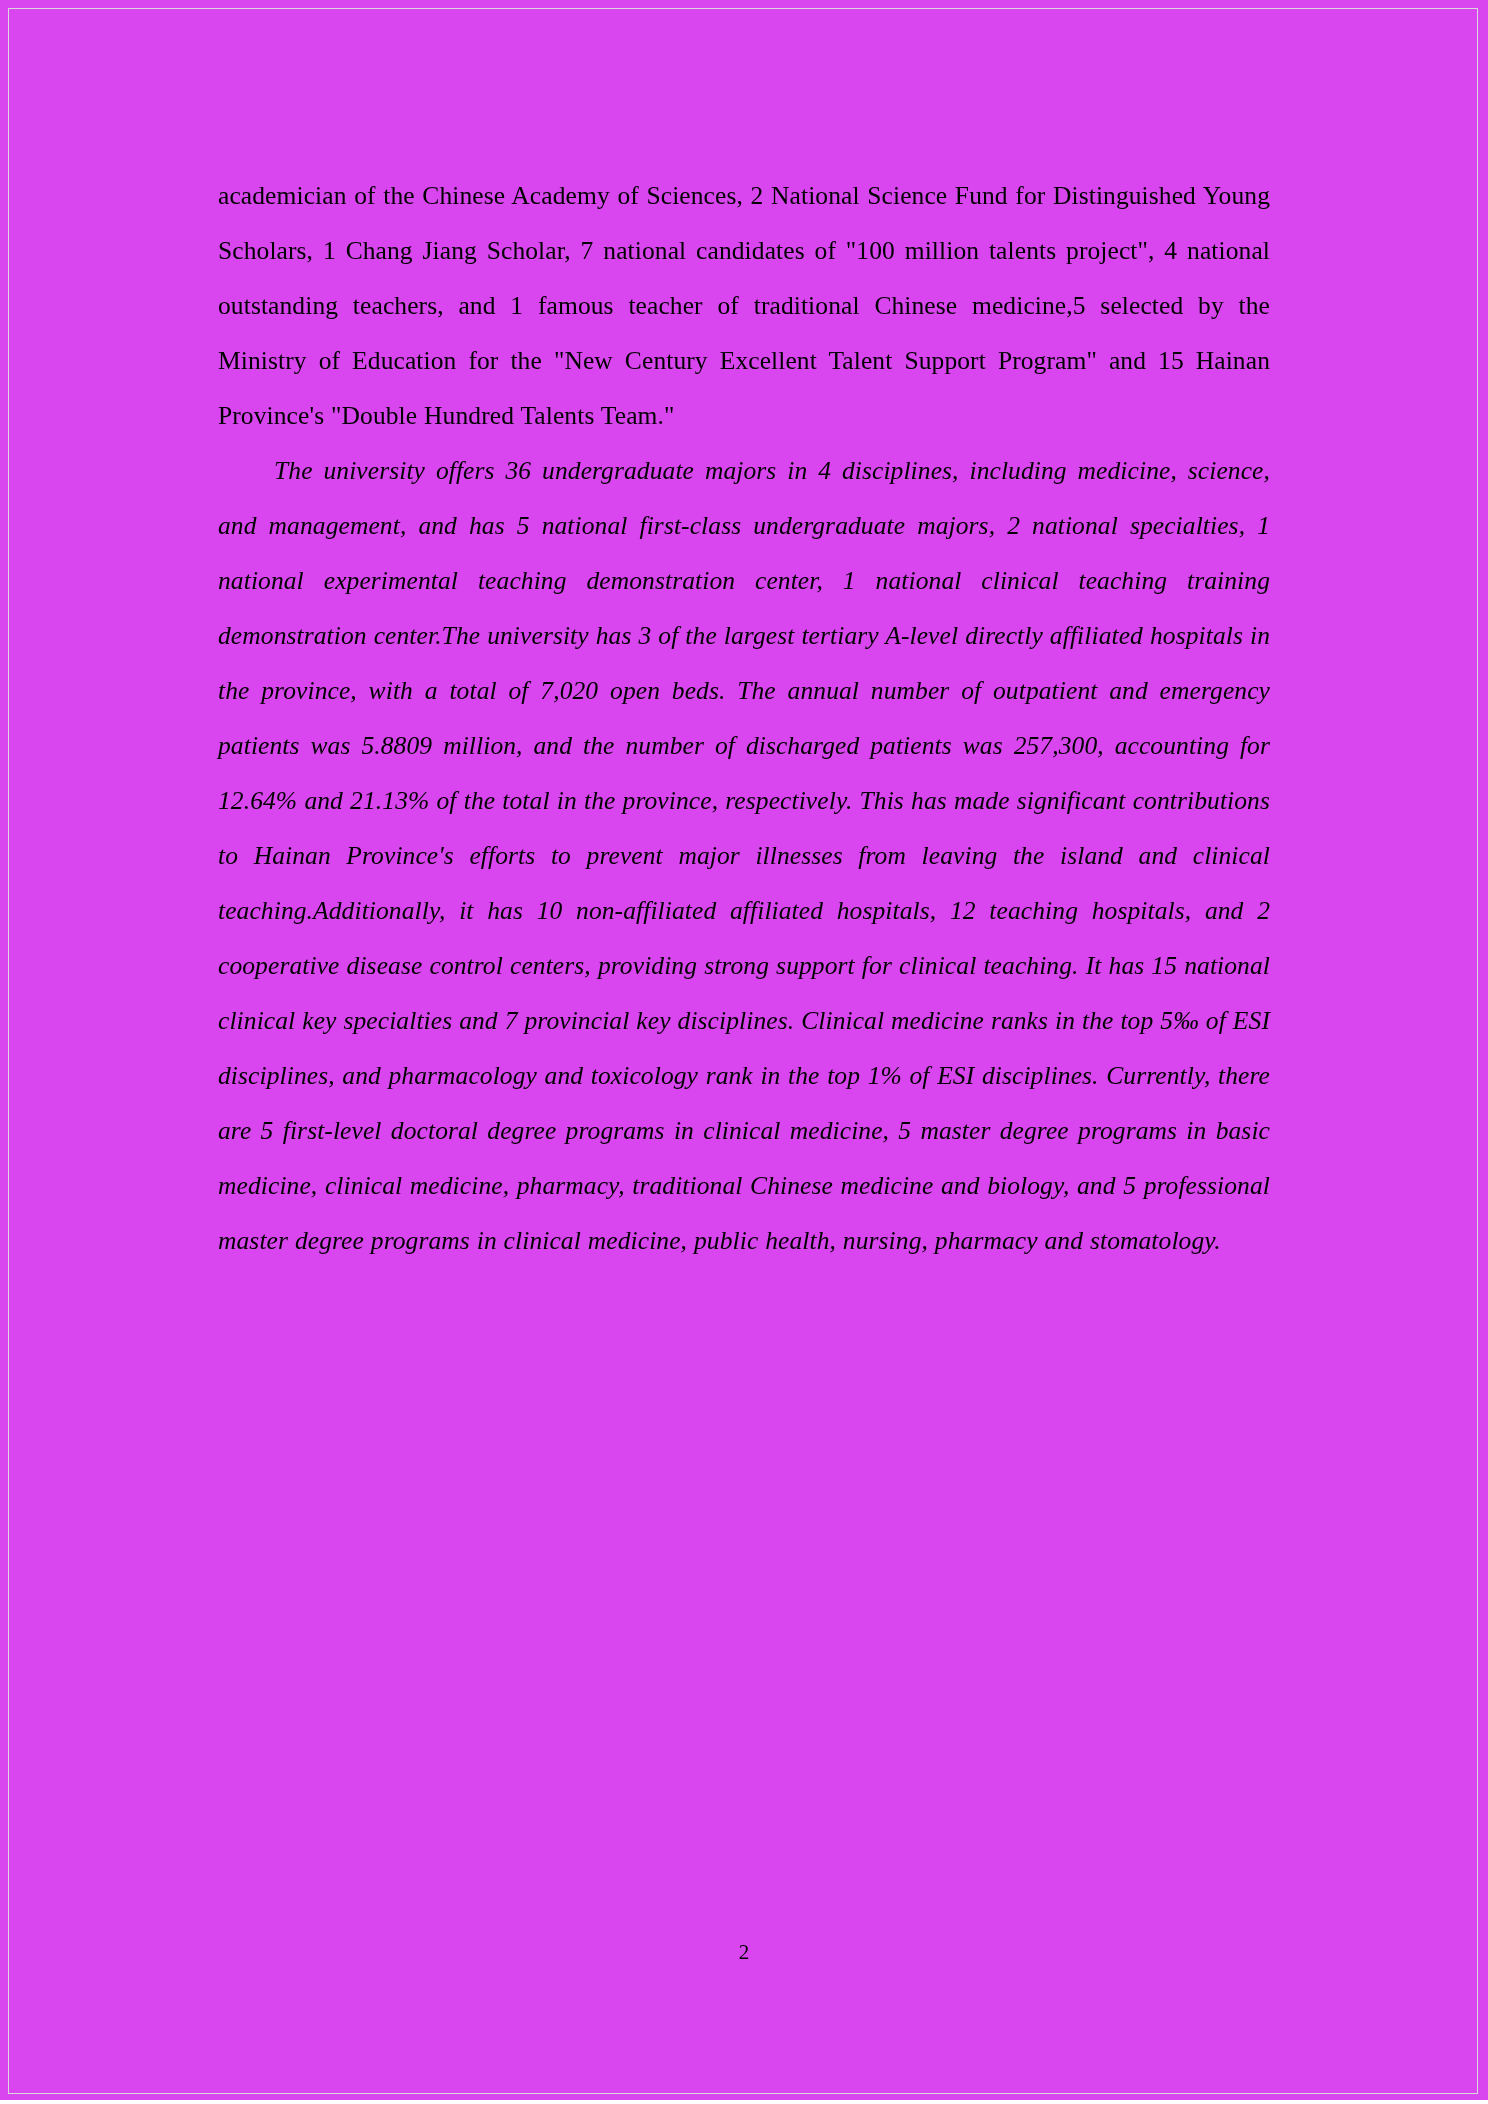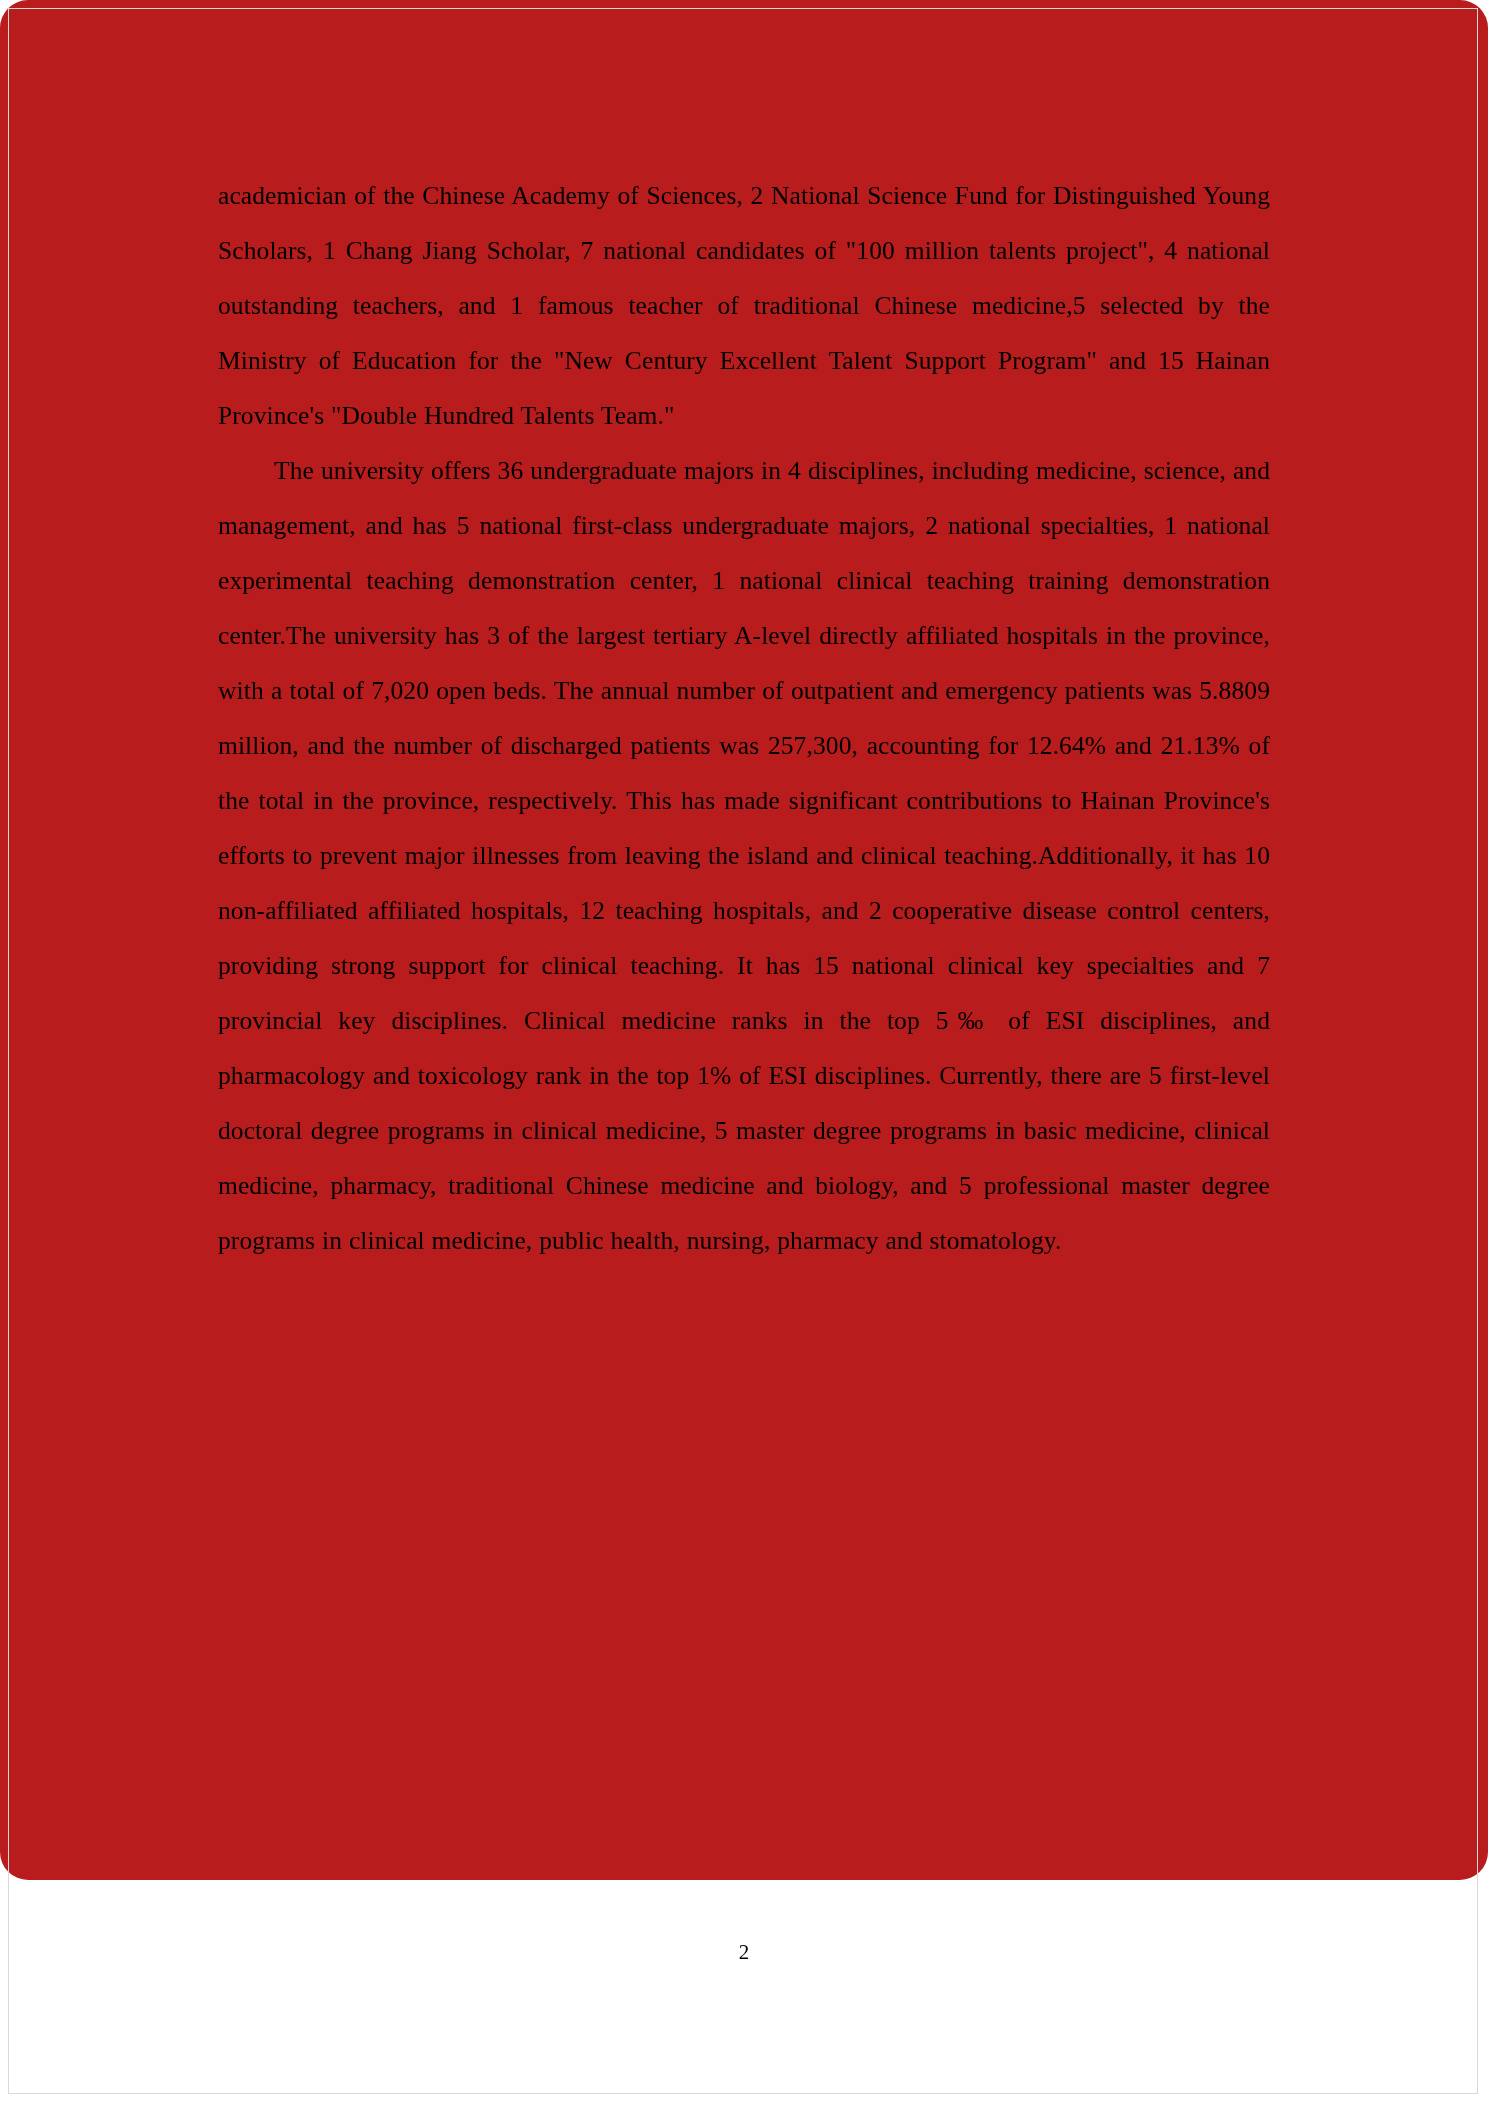--- a/index.html
+++ b/index.html
@@ -13,23 +13,22 @@
     position: relative;
     font-family: "Liberation Serif", serif;
     color: #000000;
     overflow: hidden;
   }
   .page {
     position: absolute;
     left: 0;
     top: 0;
     width: 1488px;
-    height: 1880px;
-    background: #b91c1c;
-    border-radius: 28px;
+    height: 2100px;
+    background: #d946ef;
   }
   .page-border {
     position: absolute;
     left: 8px;
     top: 8px;
     width: 1470px;
     height: 2086px;
     border: 1px solid #d9d9d9;
     box-sizing: border-box;
     pointer-events: none;
@@ -44,20 +43,21 @@
     margin: 0;
     font-size: 25.5px;
     line-height: 55px;
     text-align: justify;
     text-justify: inter-word;
     letter-spacing: 0.1px;
     word-spacing: 0.4px;
   }
   .para.indent {
     text-indent: 56px;
+    font-style: italic;
   }
   .page-number {
     position: absolute;
     left: 0;
     top: 1940px;
     width: 1488px;
     text-align: center;
     font-size: 21px;
     font-family: "Liberation Serif", serif;
   }

